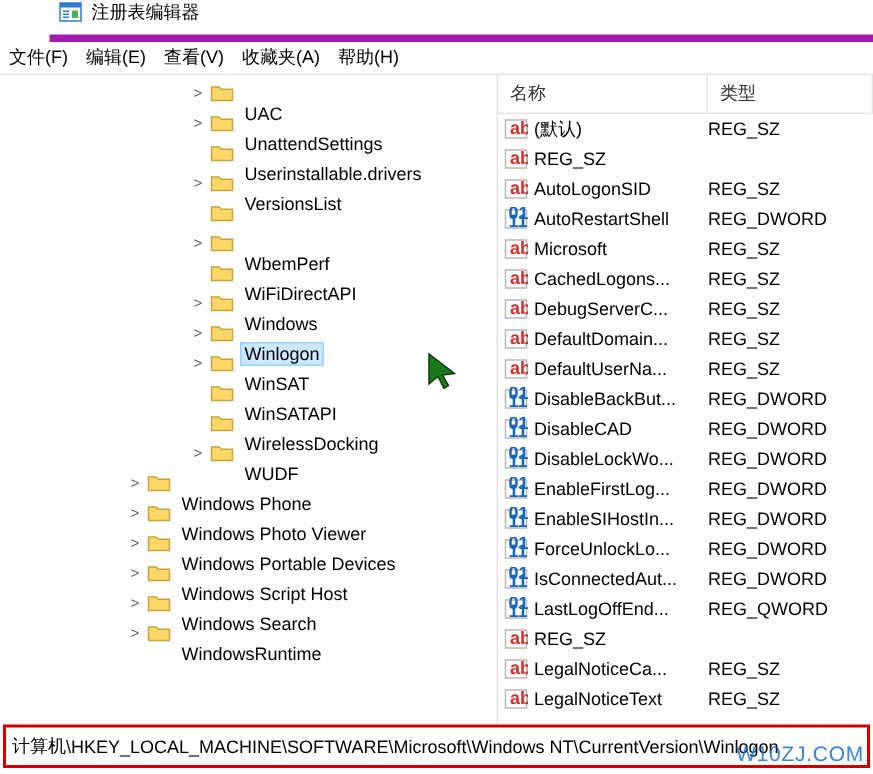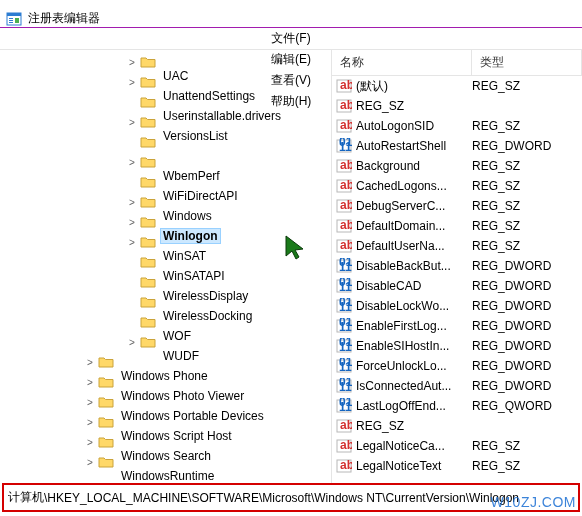--- a/index.html
+++ b/index.html
@@ -1,29 +1,29 @@
 <!DOCTYPE html>
 <html><head>
 <meta charset="utf-8">
 <style>
 * { box-sizing: border-box; margin: 0; padding: 0; font-family: "Microsoft YaHei", "Segoe UI", sans-serif; font-size: 12px; }
 body { background: #fff; width: 582px; height: 516px; overflow: hidden; position: relative; }
-.titlebar { display: flex; align-items: flex-end; height: 28px; padding: 0 6px; background: #fff; border-bottom: 1px solid #a21caf; }
+.titlebar { display: flex; align-items: flex-start; height: 28px; padding: 0 6px; background: #fff; border-bottom: 5px solid #a21caf; margin-left: 33px; }
 .titlebar .app-icon { width: 16px; height: 16px; margin-right: 6px; }
 .titlebar .title { color: #000; }
-.menubar { display: flex; height: 22px; align-items: center; padding: 0 20px; border-bottom: 1px solid #e5e5e5; flex-direction: column; }
+.menubar { display: flex; height: 22px; align-items: center; padding: 0 0; border-bottom: 1px solid #e5e5e5; }
 .menubar .item { padding: 2px 6px; cursor: default; }
 .content { display: flex; height: 440px; }
 .tree { width: 332px; overflow: auto; border-right: 1px solid #e5e5e5; padding-top: 2px; }
 .tree-row { display: flex; align-items: center; height: 20px; white-space: nowrap; }
 .tree-row .expander { width: 12px; text-align: center; color: #666; font-size: 10px; cursor: default; }
 .tree-row .spacer { display: inline-block; }
 .tree-row .folder { width: 16px; height: 14px; margin: 0 4px 0 2px; }
 .tree-row .label { padding: 1px 3px; margin-top: 28px; }
-.tree-row.selected .label { background: #cce8ff; border: 1px solid #99d1ff; padding: 0 2px; font-weight: bold; }
+.tree-row.selected .label { background: #cce8ff; border: 1px solid #99d1ff; padding: 0 2px; }
 .cursor { position: absolute; left: 282px; top: 234px; pointer-events: none; }
 .list { flex: 1; overflow: auto; }
 .list-header { display: flex; border-bottom: 1px solid #e5e5e5; background: #fff; position: sticky; top: 0; }
 .list-header .col { padding: 4px 8px; border-right: 1px solid #e5e5e5; font-weight: normal; color: #333; }
 .col-name { width: 140px; }
 .col-type { flex: 1; }
 .list-row { display: flex; align-items: center; height: 20px; }
 .list-row .vicon { width: 16px; height: 16px; margin: 0 4px; }
 .list-row .name { width: 116px; overflow: hidden; text-overflow: ellipsis; white-space: nowrap; }
 .list-row .type { color: #000; }
@@ -45,20 +45,21 @@
         <rect x="9" y="7" width="4" height="5" fill="#4caf50"></rect>
       </svg>
   </span>
   <span class="title">注册表编辑器</span>
 </div>
 
 <div class="menubar">
   <span class="item">文件(F)</span>
   <span class="item">编辑(E)</span>
   <span class="item">查看(V)</span>
+  <span class="item">收藏夹(A)</span>
   <span class="item">帮助(H)</span>
 </div>
 
 <div class="content">
   <div class="tree" id="tree">
       <div class="tree-row">
         <span class="spacer" style="width:126px"></span>
         <span class="expander">&gt;</span>
         <span class="folder">
           <svg width="16" height="14">
@@ -167,41 +168,21 @@
         <span class="label">WinSATAPI</span>
       </div>
       <div class="tree-row">
         <span class="spacer" style="width:126px"></span>
         <span class="expander"></span>
         <span class="folder">
           <svg width="16" height="14">
             <path d="M1 3 L6 3 L7.5 4.5 L15 4.5 L15 12 L1 12 Z" fill="#ffd868" stroke="#caa33a"></path>
           </svg>
         </span>
-        <span class="label">WirelessDisplay</span>
-      </div>
-      <div class="tree-row">
-        <span class="spacer" style="width:126px"></span>
-        <span class="expander"></span>
-        <span class="folder">
-          <svg width="16" height="14">
-            <path d="M1 3 L6 3 L7.5 4.5 L15 4.5 L15 12 L1 12 Z" fill="#ffd868" stroke="#caa33a"></path>
-          </svg>
-        </span>
         <span class="label">WirelessDocking</span>
-      </div>
-      <div class="tree-row">
-        <span class="spacer" style="width:126px"></span>
-        <span class="expander"></span>
-        <span class="folder">
-          <svg width="16" height="14">
-            <path d="M1 3 L6 3 L7.5 4.5 L15 4.5 L15 12 L1 12 Z" fill="#ffd868" stroke="#caa33a"></path>
-          </svg>
-        </span>
-        <span class="label">WOF</span>
       </div>
       <div class="tree-row">
         <span class="spacer" style="width:126px"></span>
         <span class="expander">&gt;</span>
         <span class="folder">
           <svg width="16" height="14">
             <path d="M1 3 L6 3 L7.5 4.5 L15 4.5 L15 12 L1 12 Z" fill="#ffd868" stroke="#caa33a"></path>
           </svg>
         </span>
         <span class="label">WUDF</span>
@@ -313,21 +294,21 @@
           <span class="name">AutoRestartShell</span>
           <span class="type">REG_DWORD</span>
         </div>
         <div class="list-row">
           <span class="vicon">
             <svg width="16" height="16">
               <rect x="1" y="2" width="14" height="12" fill="#fff" stroke="#b8b8b8"></rect>
               <text x="4" y="11" font-size="8" fill="#d32f2f" font-weight="bold">ab</text>
             </svg>
           </span>
-          <span class="name">Background</span>
+          <span class="name">Microsoft</span>
           <span class="type">REG_SZ</span>
         </div>
         <div class="list-row">
           <span class="vicon">
             <svg width="16" height="16">
               <rect x="1" y="2" width="14" height="12" fill="#fff" stroke="#b8b8b8"></rect>
               <text x="4" y="11" font-size="8" fill="#d32f2f" font-weight="bold">ab</text>
             </svg>
           </span>
           <span class="name">CachedLogons...</span>

